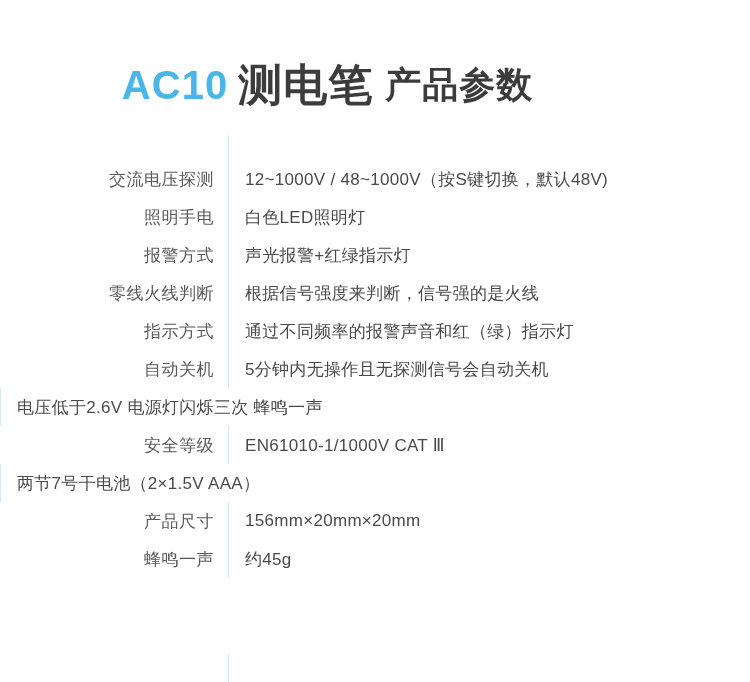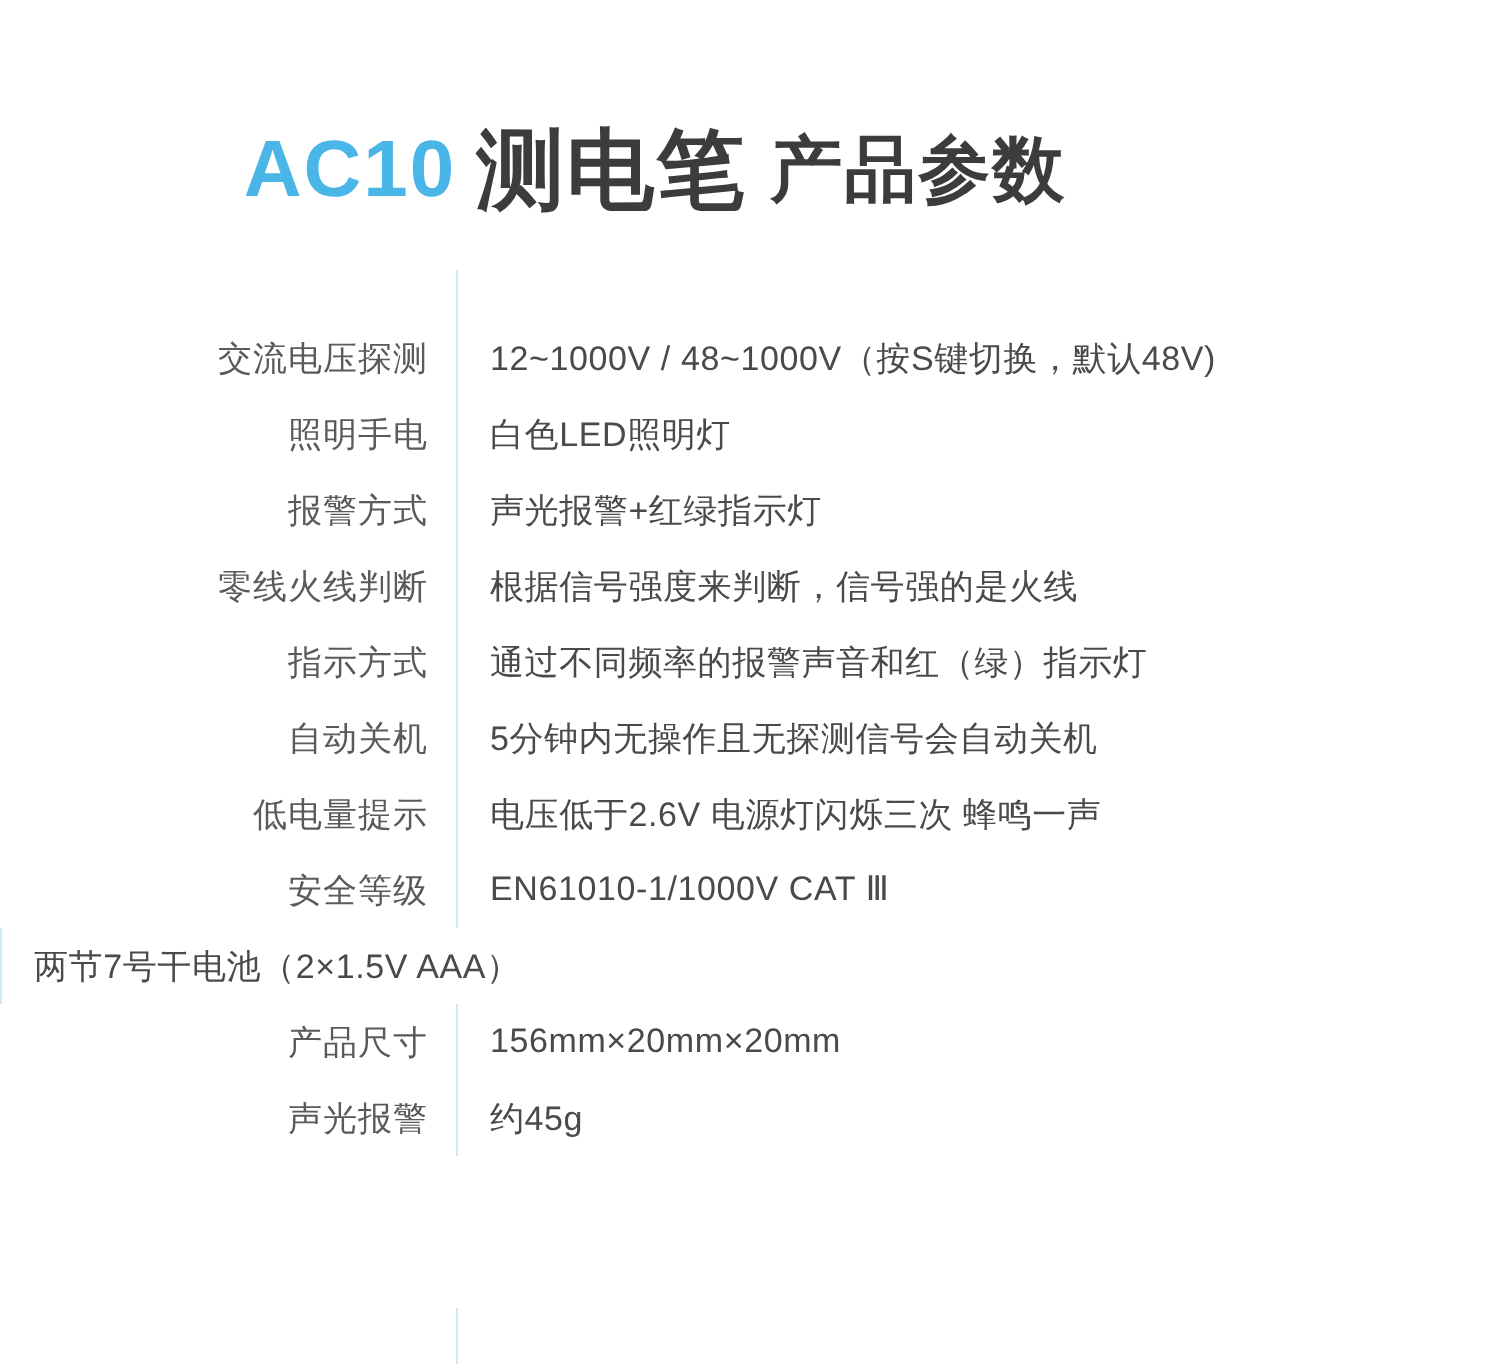--- a/index.html
+++ b/index.html
@@ -137,33 +137,32 @@
       </div>
       <div class="spec-row">
         <div class="spec-label">指示方式</div>
         <div class="spec-value">通过不同频率的报警声音和红（绿）指示灯</div>
       </div>
       <div class="spec-row">
         <div class="spec-label">自动关机</div>
         <div class="spec-value">5分钟内无操作且无探测信号会自动关机</div>
       </div>
       <div class="spec-row">
-        <div class="spec-label">低电量提示</div>
         <div class="spec-value">电压低于2.6V 电源灯闪烁三次 蜂鸣一声</div>
       </div>
       <div class="spec-row">
         <div class="spec-label">安全等级</div>
         <div class="spec-value">EN61010-1/1000V  CAT Ⅲ</div>
       </div>
       <div class="spec-row">
         <div class="spec-value">两节7号干电池（2×1.5V AAA）</div>
       </div>
       <div class="spec-row">
         <div class="spec-label">产品尺寸</div>
         <div class="spec-value">156mm×20mm×20mm</div>
       </div>
       <div class="spec-row">
-        <div class="spec-label">声光报警</div>
+        <div class="spec-label">蜂鸣一声</div>
         <div class="spec-value">约45g</div>
       </div>
     </div>
 
 </div>
 
 </body></html>

